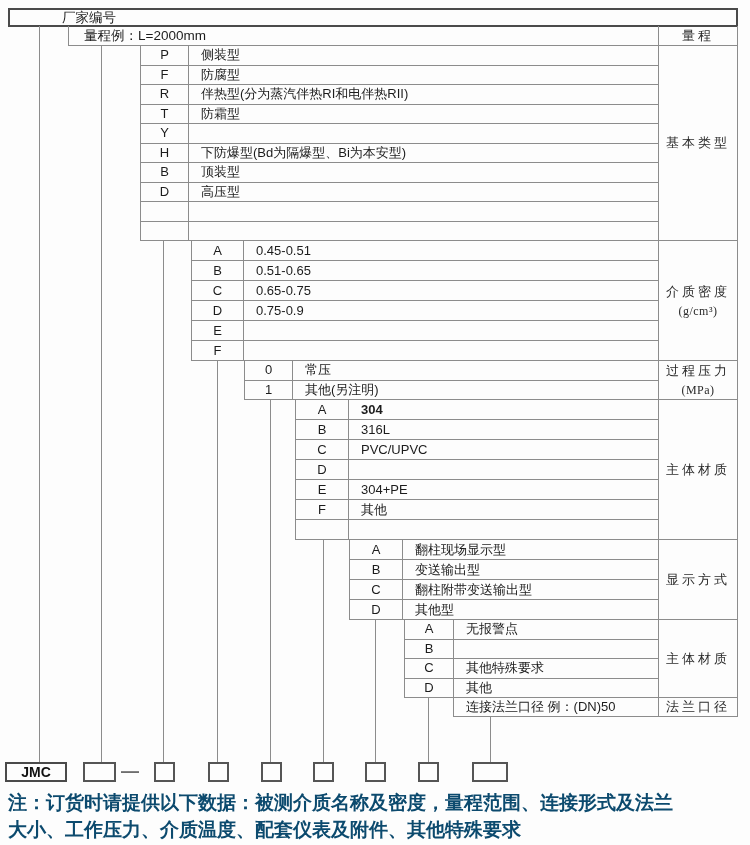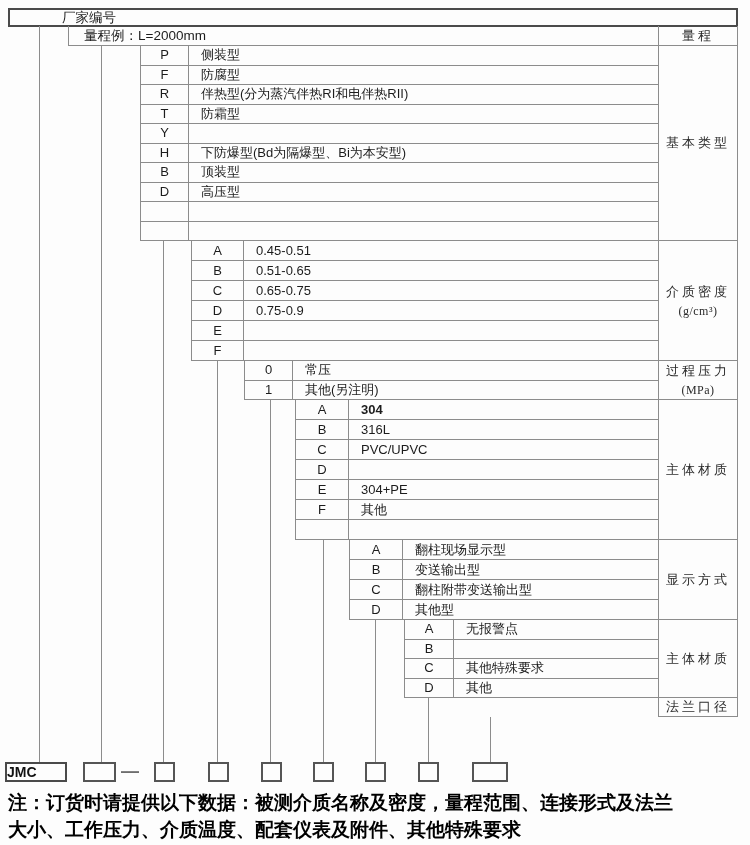--- a/index.html
+++ b/index.html
@@ -60,32 +60,32 @@
 
   
   .conn{position:absolute;width:1px;background:#8c8c8c;}
 
   
   .mbox{
     position:absolute;top:762px;height:20px;box-sizing:border-box;
     border:2px solid #555555;background:#fdfdfd;
   }
   .model-prefix{
-    border-color:#4a4a4a;display:flex;align-items:center;justify-content:flex-start;
+    border-color:#4a4a4a;display:flex;align-items:center;justify-content:center;
     font-weight:bold;font-size:14px;color:#111;
   }
   .dash{
     position:absolute;top:762px;height:20px;line-height:19px;
     font-size:18px;font-weight:bold;color:#6e6e6e;
   }
 
   
   .note{
     position:absolute;left:8px;top:789px;width:740px;
-    color:#000000;font-weight:bold;font-size:19px;line-height:27px;
+    color:#0c4a6e;font-weight:bold;font-size:19px;line-height:27px;
     white-space:nowrap;
   }
 </style>
 </head>
 <body>
 
 <div id="page">
 
   <div class="factory-box">
     <span>厂家编号</span>
@@ -231,20 +231,23 @@
           <div class="code" style="width: 49px; line-height: 18.5px;">C</div>
           <div class="desc" style="line-height: 18.5px;">其他特殊要求</div>
         </div>
         <div class="row" style="height: 19.5px;">
           <div class="code" style="width: 49px; line-height: 18.5px;">D</div>
           <div class="desc" style="line-height: 18.5px;">其他</div>
         </div>
       </div>
     </div>
 
+  <div class="flange-row">
+    <span>连接法兰口径 例：(DN)50</span>
+  </div>
 
   <div id="labels">
       <div class="lbl" style="top: 26px; height: 20px;">
         <div>量程</div>
       </div>
       <div class="lbl" style="top: 46px; height: 195px;">
         <div>基本类型</div>
       </div>
       <div class="lbl" style="top: 241px; height: 120px;">
         <div>介质密度</div>

